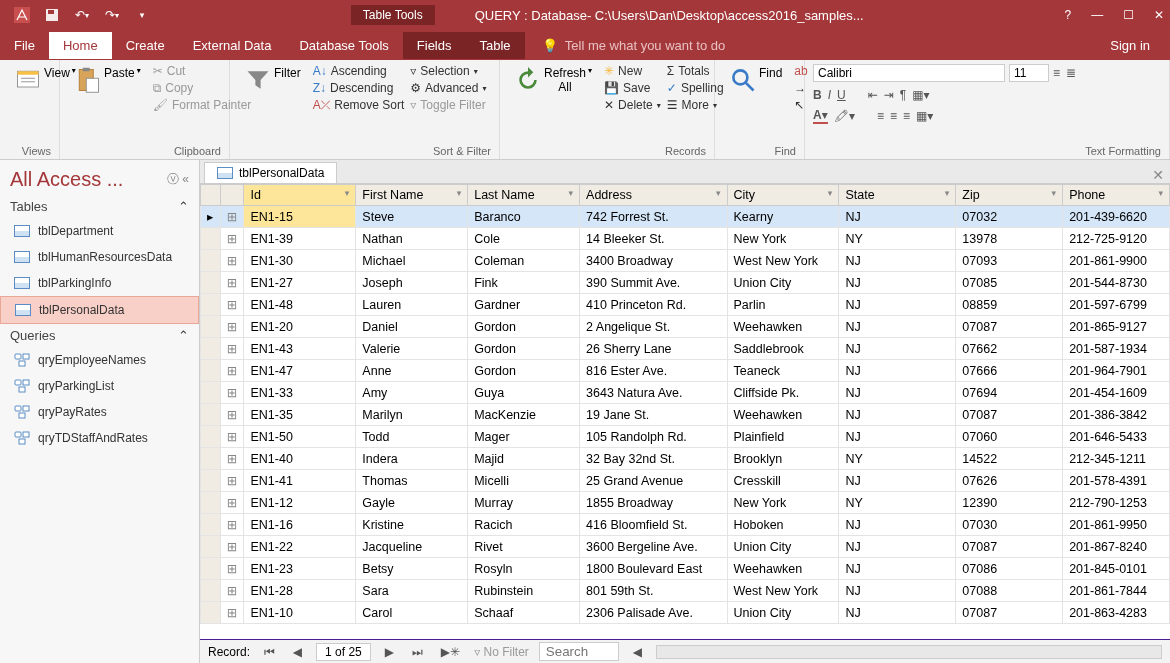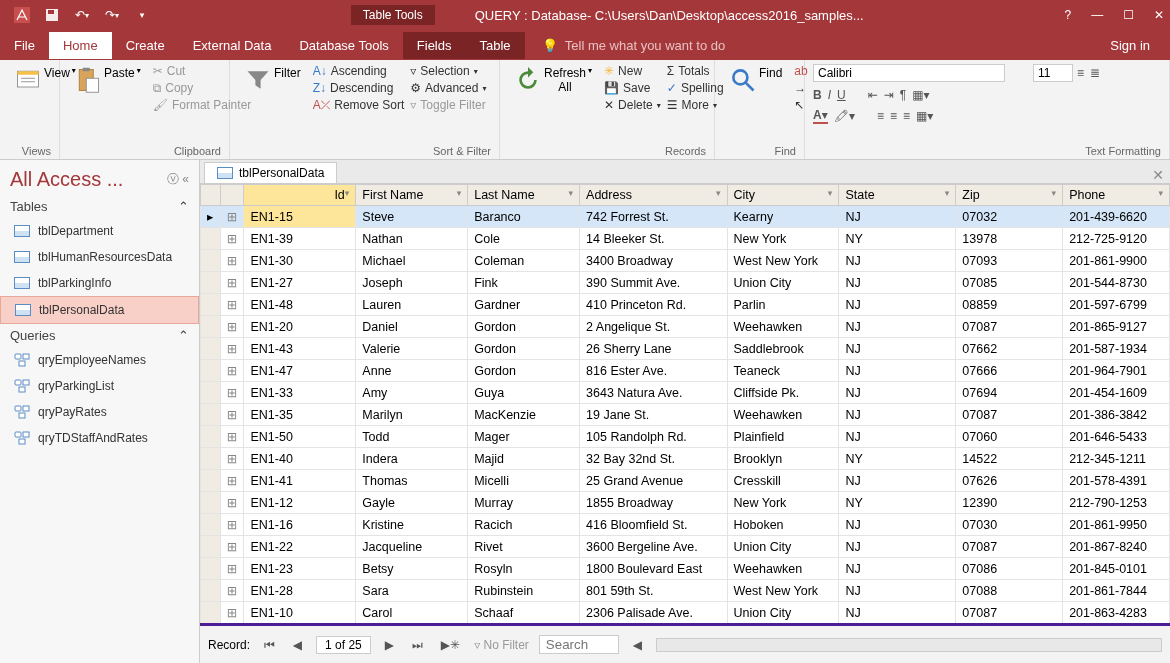--- a/index.html
+++ b/index.html
@@ -34,35 +34,35 @@
 .navitem { padding: 6px 10px 6px 14px; display: flex; align-items: center; gap: 8px; cursor: pointer; font-size: 12px; color: #333; }
 .navitem.sel { background: #f8d0c8; border: 1px solid #e8a898; }
 .navicon-table { width: 16px; height: 12px; border: 1px solid #5b8cc4; background: linear-gradient(#fff 50%, #cfe2f3 50%); }
 .navicon-query { width: 16px; height: 14px; display: inline-block; }
 .contentarea { flex: 1; display: flex; flex-direction: column; }
 .tabstrip { height: 24px; background: #eaeaea; display: flex; border-bottom: 1px solid #ccc; align-items: flex-end; }
 .doc-tab { background: #fff; border: 1px solid #ccc; border-bottom: none; padding: 3px 12px; display: flex; gap: 6px; align-items: center; font-size: 12px; margin-left: 4px;}
 .doc-close { margin-left: auto; padding-right: 6px; color: #888; cursor: pointer; font-size: 14px;}
 table.datasheet { border-collapse: collapse; width: 100%; font-size: 12.5px; }
 .datasheet th { background: #f0ece4; border: 1px solid #ccc; padding: 3px 6px; text-align: left; font-weight: normal; position: relative; }
-.datasheet th.sel { background: #fde699; text-align: right; }
+.datasheet th.sel { background: #fde699; }
 .datasheet td { border: 1px solid #e4e4e4; padding: 3px 6px; white-space: nowrap; overflow: hidden; }
 .rowsel { width: 18px; background: #f0ece4; }
 .expand { width: 18px; text-align: center; color: #888; }
 .datasheet tbody tr.sel td { background: #d4e6f7; }
 .datasheet tbody tr.sel td.idc { background: #fde699; }
 .col-drop { float: right; color: #888; font-size: 9px; }
-.recnav { height: 40px; border-top: 3px solid #4c1d95; background: #f3f3f3; display: flex; align-items: center; gap: 10px; padding: 0 8px; font-size: 12px; }
+.recnav { height: 24px; border-top: 1px solid #4c1d95; background: #f3f3f3; display: flex; align-items: center; gap: 10px; padding: 0 8px; font-size: 12px; }
 .recctl { padding: 0 4px; cursor: pointer; color: #555; }
 .recdisplay { border: 1px solid #ccc; padding: 1px 8px; background: #fff; }
 .scroll-wrap { overflow: auto; flex: 1; }
 .idc { }
 .font-controls { display: flex; gap: 4px; align-items: center; }
 .font-name { border: 1px solid #ccc; background: #fff; padding: 1px 4px; width: 192px; font-size: 12px; }
-.font-size { border: 1px solid #ccc; background: #fff; padding: 1px 4px; width: 40px; font-size: 12px; margin-left: 24px; }
+.font-size { border: 1px solid #ccc; background: #fff; padding: 1px 4px; width: 40px; font-size: 12px; }
 .fmt-icons { display: flex; gap: 6px; color: #555; align-items: center; }
 .fmt-icons span { cursor: pointer; }
 </style>
 </head>
 <body>
 
 <div class="titlebar">
   <div class="qat">
     <span class="qat-item">
         <svg viewBox="0 0 16 16">

